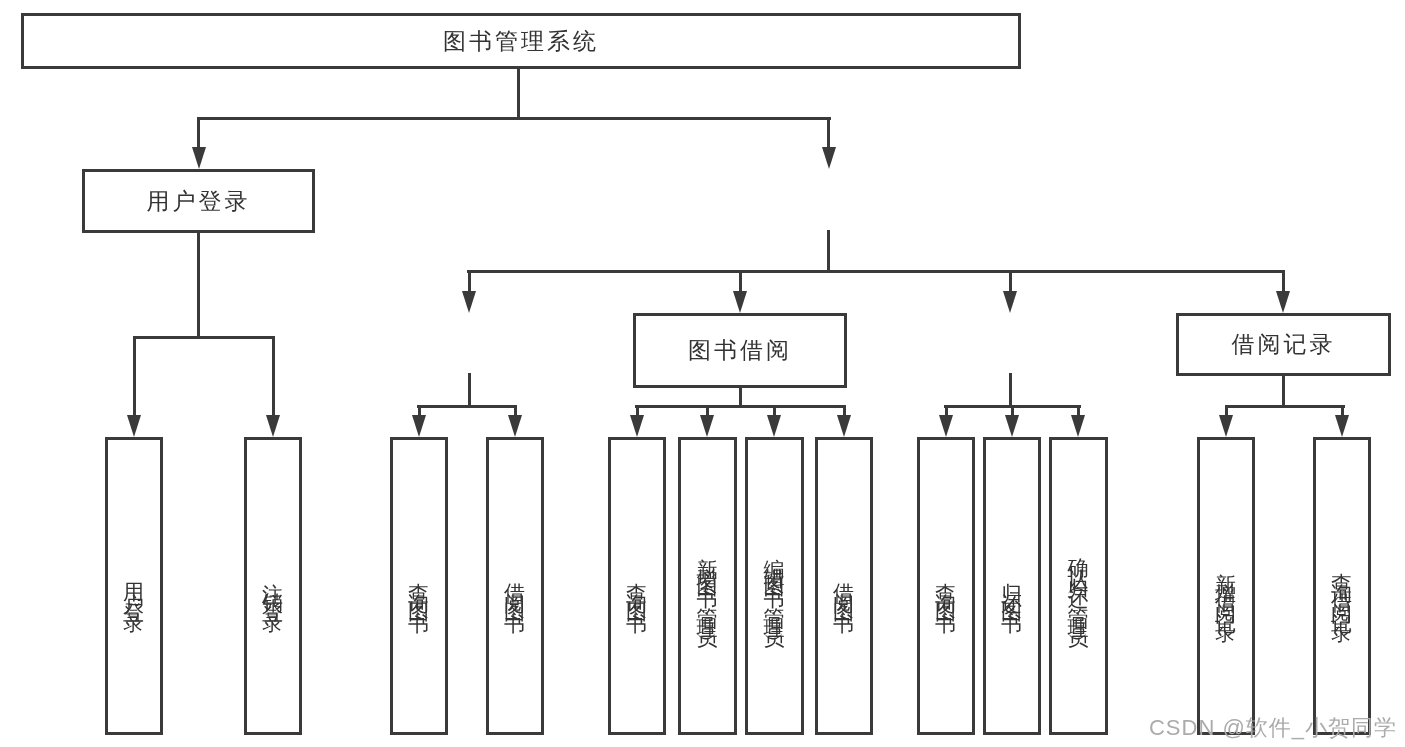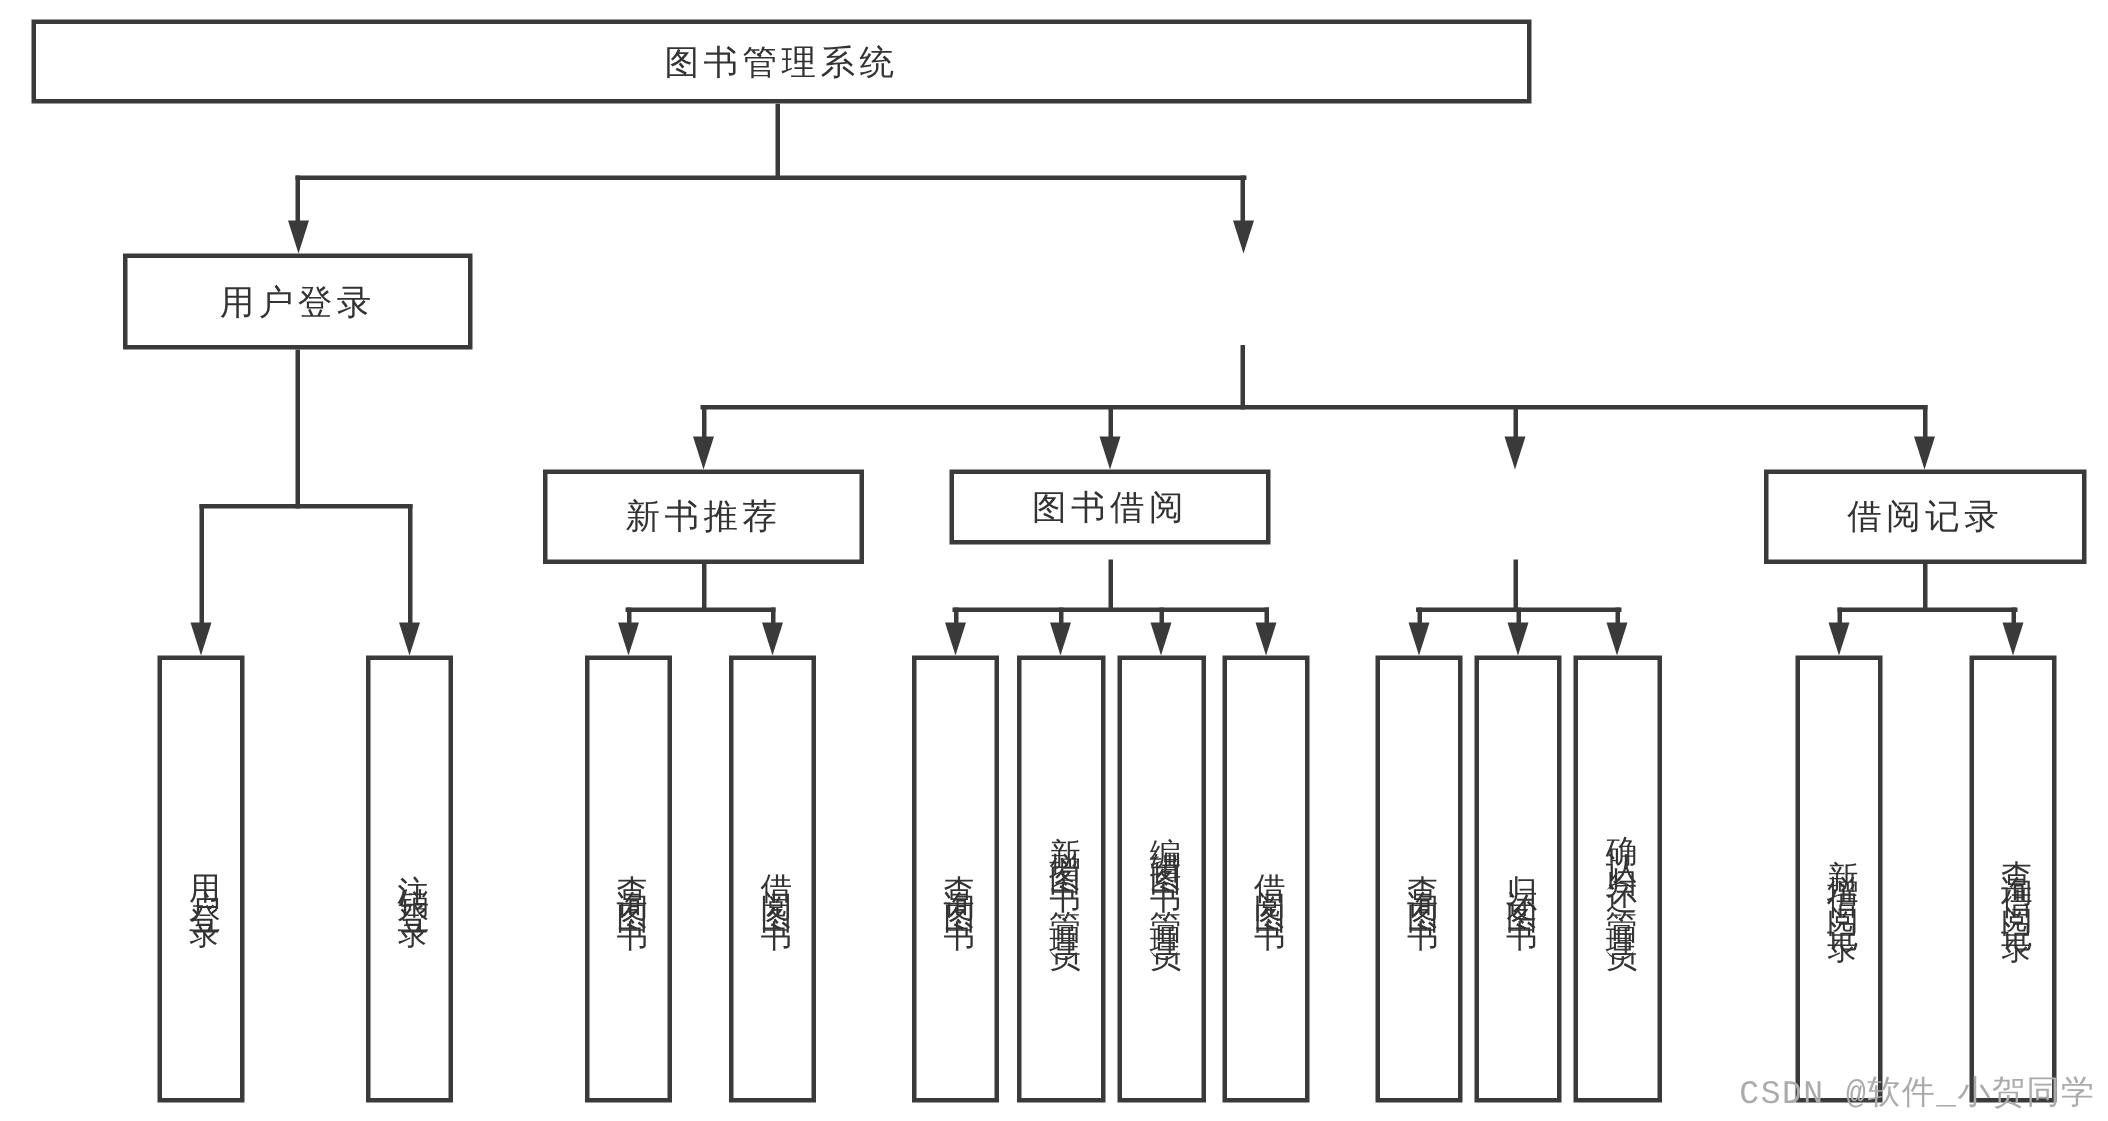--- a/index.html
+++ b/index.html
@@ -1,19 +1,19 @@
 <!DOCTYPE html>
 <html style="--line: #3a3a3a; --text: #333333; --bg: #ffffff; --wm: #ababab;"><head>
 <meta charset="utf-8">
 <style>
   html,body{margin:0;padding:0;background:#fff;}
   .stage{
     position:relative;width:1405px;height:747px;overflow:hidden;
     background:var(--bg,#ffffff);
-    font-family:Liberation Mono, monospace;
+    font-family:Liberation Sans, sans-serif;
     color:var(--text,#333333);
   }
   .box{
     position:absolute;box-sizing:border-box;background:#fff;
     border:3px solid var(--line,#3a3a3a);
     display:flex;align-items:center;justify-content:center;
   }
   .hlabel{
     font-size:23px;letter-spacing:3px;white-space:nowrap;
     color:var(--text,#333333);
@@ -102,24 +102,21 @@
   <div class="arrow" style="left:1335px;top:415px"></div>
 
   <div class="box" style="left:21px;top:13px;width:1000px;height:56px">
     <span class="hlabel">图书管理系统</span>
   </div>
 
   <div class="box" style="left:82px;top:169px;width:233px;height:64px">
     <span class="hlabel">用户登录</span>
   </div>
 
-  <div class="box" style="left:362px;top:313px;width:214px;height:63px">
-    <span class="hlabel">新书推荐</span>
-  </div>
-  <div class="box" style="left:633px;top:313px;width:214px;height:50px">
+  <div class="box" style="left:633px;top:313px;width:214px;height:75px">
     <span class="hlabel">图书借阅</span>
   </div>
   <div class="box" style="left:1176px;top:313px;width:215px;height:63px">
     <span class="hlabel">借阅记录</span>
   </div>
 
   <div class="box" style="left:105px;top:437px;width:58px;height:298px">
     <span class="vlabel">用户登录</span>
   </div>
   <div class="box" style="left:244px;top:437px;width:58px;height:298px">

